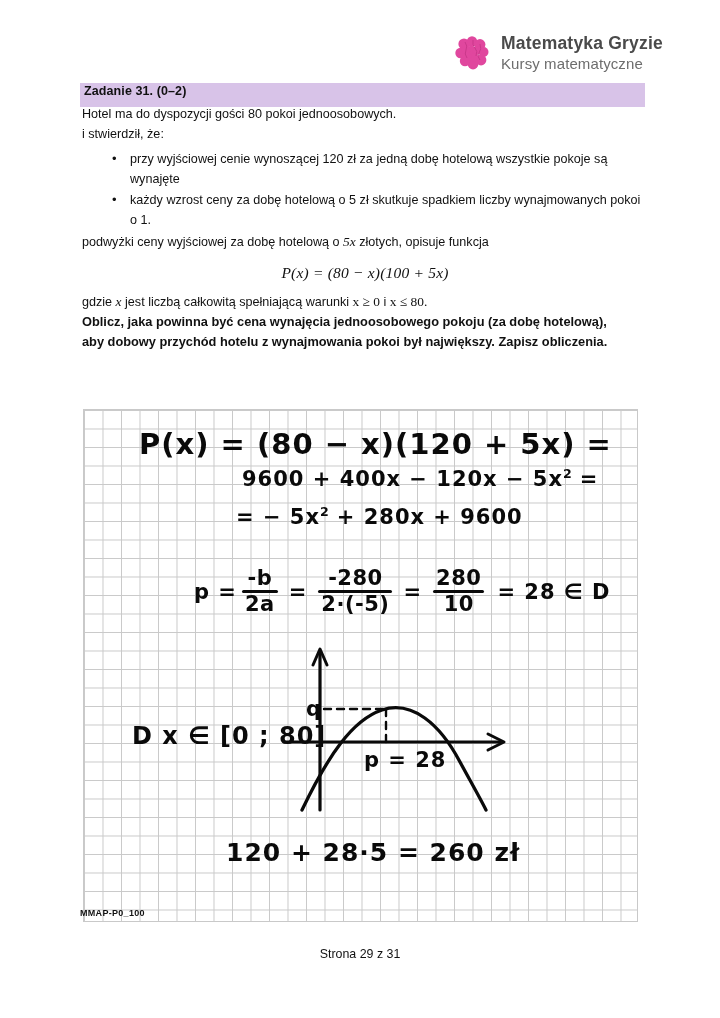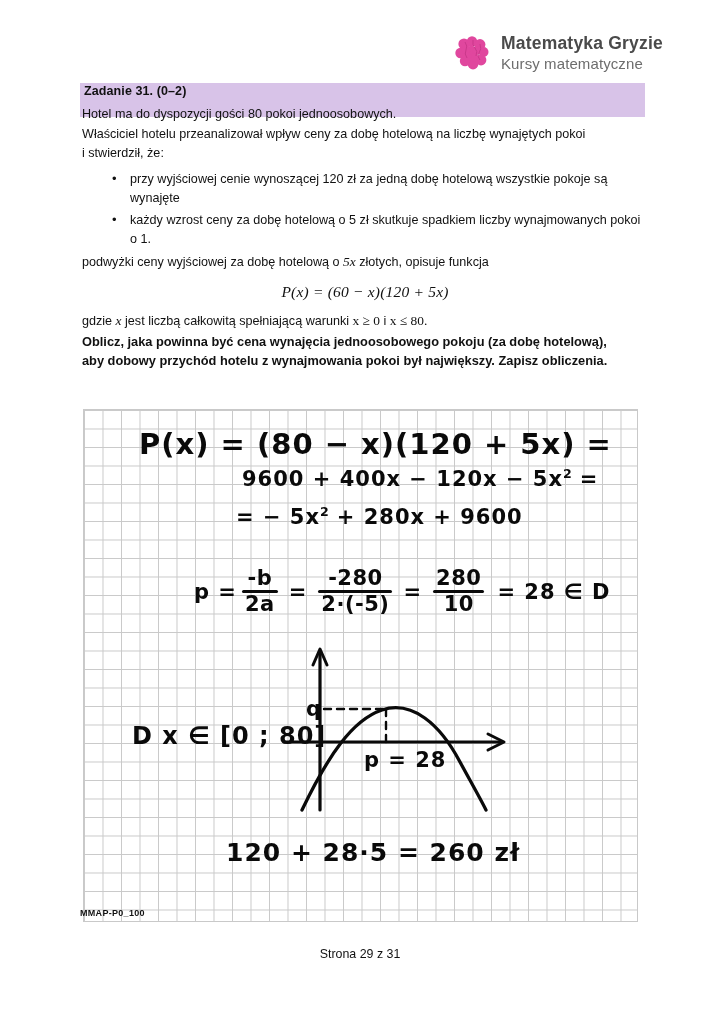--- a/index.html
+++ b/index.html
@@ -39,21 +39,21 @@
     margin-top: 4px;
     letter-spacing: .1px;
   }
 
   
   .task-band {
     position: absolute;
     left: 80px;
     top: 83px;
     width: 565px;
-    height: 34px;
+    height: 24px;
     background: #d8c3e8;
   }
   .task-band-label {
     position: absolute;
     left: 4px;
     top: 1px;
     font-size: 12.5px;
     font-weight: bold;
     color: #111;
     letter-spacing: .1px;
@@ -218,34 +218,33 @@
     <span class="logo-sub">Kursy matematyczne</span>
   </div>
 </div>
 
 <div class="task-band">
   <span class="task-band-label">Zadanie 31. (0–2)</span>
 </div>
 
 <div class="content">
   <p class="para">Hotel ma do dyspozycji gości  80  pokoi jednoosobowych.</p>
-  <p class="para">Właściciel hotelu przeanalizował wpływ ceny za dobę hotelową na liczbę wynajętych pokoi</p>
   <p class="para">i stwierdził, że:</p>
 
   <ul class="bullets">
     <li>przy wyjściowej cenie wynoszącej  120 zł za jedną dobę hotelową wszystkie pokoje są wynajęte</li>
     <li>każdy wzrost ceny za dobę hotelową o  5 zł skutkuje spadkiem liczby wynajmowanych pokoi o  1.</li>
   </ul>
 
   <p class="para">
     <span>podwyżki ceny wyjściowej za dobę hotelową o </span><span class="mathital">5x</span><span> złotych, opisuje funkcja</span>
   </p>
 
   <div class="formula">
-    <i>P(x) = (60 − x)(120 + 5x)</i>
+    <i>P(x) = (80 − x)(100 + 5x)</i>
   </div>
 
   <p class="para">
     <span>gdzie </span><span class="mathital">x</span><span> jest liczbą całkowitą spełniającą warunki </span><span class="mathrom">x ≥ 0</span><span> i </span><span class="mathrom">x ≤ 80.</span>
   </p>
 
   <p class="para instruction">Oblicz, jaka powinna być cena wynajęcia jednoosobowego pokoju (za dobę hotelową),</p>
   <p class="para instruction" style="margin-top:0">aby dobowy przychód hotelu z wynajmowania pokoi był największy. Zapisz obliczenia.</p>
 </div>
 

